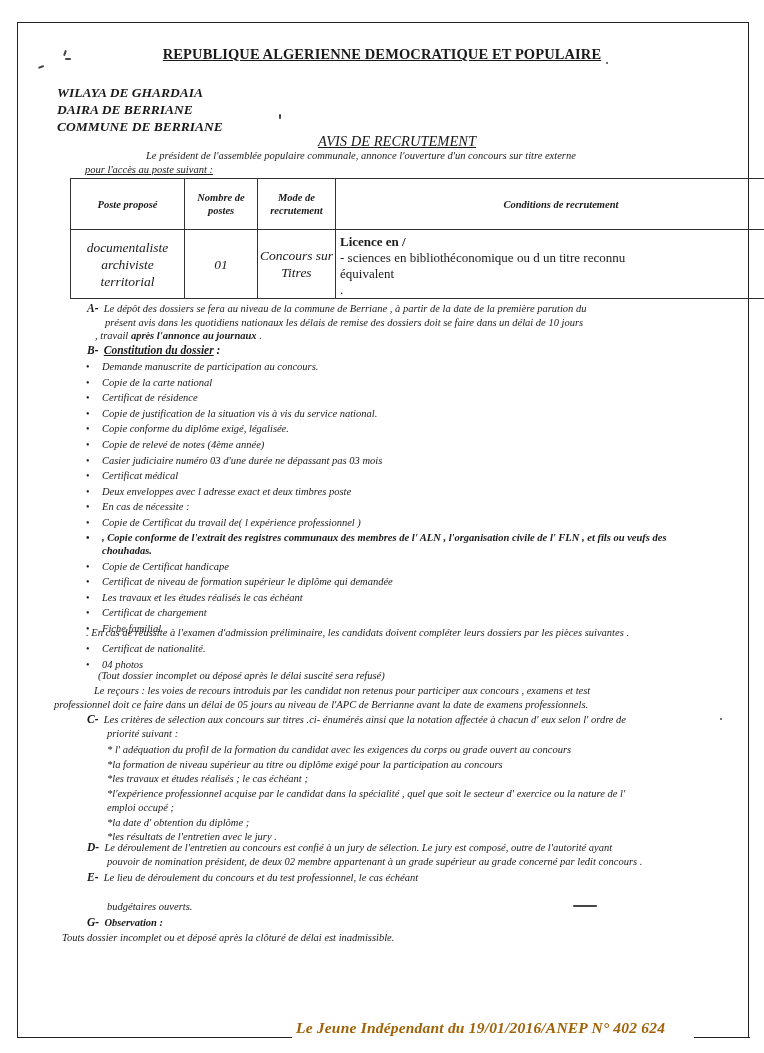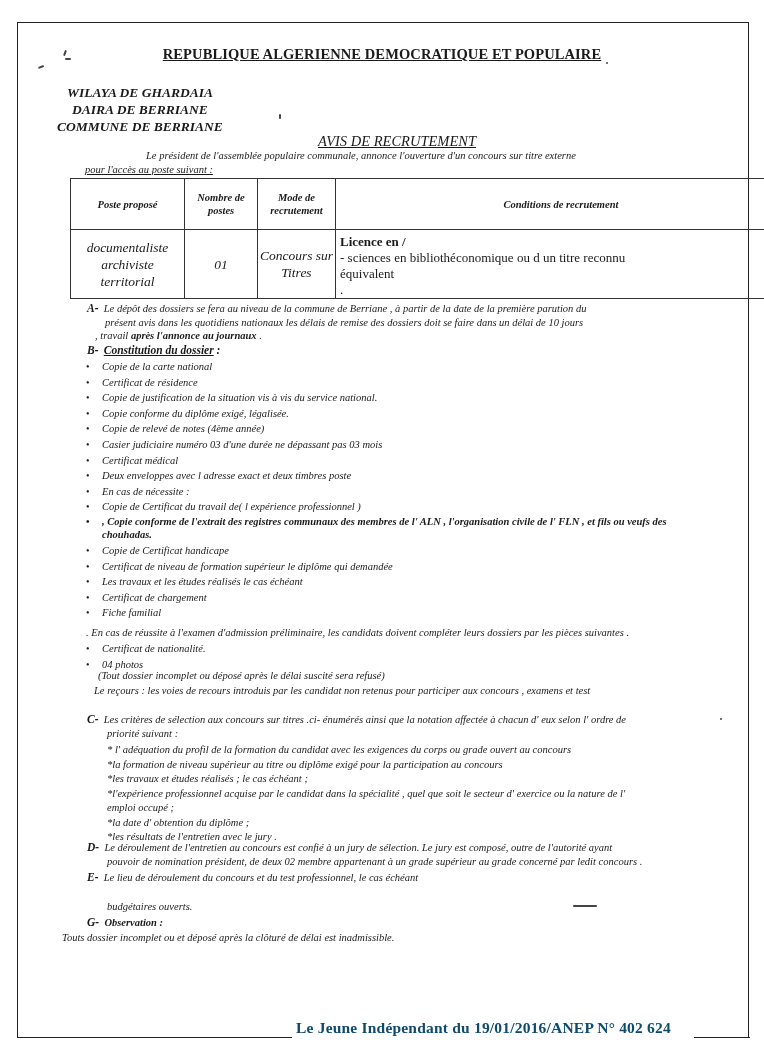--- a/index.html
+++ b/index.html
@@ -14,21 +14,21 @@
   .frame-bottom-right { position: absolute; left: 694px; top: 1037px; width: 56px; height: 0; border-top: 1.5px solid #222; }
 
   .page { position: absolute; left: 0; top: 0; width: 764px; height: 1053px; }
 
   .republic {
     position: absolute; left: 0; width: 764px; top: 46px; text-align: center;
     font-family: "Liberation Serif", serif; font-weight: bold; font-size: 14.5px;
     text-decoration: underline; letter-spacing: 0.1px;
   }
   .admin { position: absolute; left: 57px; top: 84px; font-weight: bold; font-style: italic; font-size: 13.5px; line-height: 17px; }
-  .admin div { white-space: nowrap; text-align: center; }
+  .admin div { white-space: nowrap; }
 
   .avis-title {
     position: absolute; left: 0; width: 764px; top: 133px; text-align: center;
     font-style: italic; font-size: 14.5px; text-decoration: underline; padding-left: 30px;
   }
   .intro1 { position: absolute; left: 146px; top: 150px; font-style: italic; font-size: 10.5px; white-space: nowrap; }
   .intro2 { position: absolute; left: 85px; top: 164px; font-style: italic; font-size: 10.5px; white-space: nowrap; }
 
   table.recruit {
     position: absolute; left: 70px; top: 178px; width: 717px; border-collapse: collapse;
@@ -53,21 +53,21 @@
   .bullets li::before { content: "•"; position: absolute; left: 2px; top: 0; font-style: normal; font-size: 10px; }
   .bullets li.wrap { white-space: normal; width: 600px; line-height: 13px; padding-bottom: 2px; font-weight: bold; }
 
   .line { position: absolute; font-style: italic; font-size: 10.5px; white-space: nowrap; text-align: right; }
 
   .criteria { position: absolute; left: 107px; top: 743px; font-style: italic; font-size: 10.5px; line-height: 14.5px; }
   .criteria div { white-space: nowrap; }
 
   .footer {
     position: absolute; left: 296px; top: 1019px; font-family: "Liberation Serif", serif; font-weight: bold;
-    font-size: 15.5px; white-space: nowrap; color: #0c4a6e; letter-spacing: 0.2px;
+    font-size: 15.5px; white-space: nowrap; color: #a16207; letter-spacing: 0.2px; font-style: italic;
   }
   .speck { position: absolute; background: #444; border-radius: 1px; }
 </style>
 </head>
 <body>
 
 <div class="frame"></div>
 <div class="frame-bottom-left"></div>
 <div class="frame-bottom-right"></div>
 
@@ -138,20 +138,21 @@
     <div><span class="section-label">A-</span>&nbsp; <span>Le dépôt des dossiers  se fera au niveau de la commune de Berriane  , à partir  de la date de la première parution du</span></div>
     <div class="line-cont">présent avis dans les quotidiens nationaux les délais de remise des  dossiers doit se faire dans un délai de 10 jours</div>
     <div style="padding-left:8px"><span>, travail </span><span class="bold">après l'annonce au journaux</span><span> .</span></div>
   </div>
 
   <div class="body-text" style="left:87px;top:344px">
     <span class="section-label">B-</span>&nbsp; <span class="section-label ul">Constitution du dossier</span><span class="section-label"> :</span>
   </div>
 
   <ul class="bullets">
+    <li>Demande manuscrite de participation au concours.</li>
     <li>Copie de la carte national</li>
     <li>Certificat de résidence</li>
     <li>Copie de justification de  la situation  vis à vis du service national.</li>
     <li>Copie conforme  du diplôme exigé, légalisée.</li>
     <li>Copie de relevé de notes (4ème année)</li>
     <li>Casier judiciaire numéro 03 d'une durée ne dépassant pas 03 mois</li>
     <li>Certificat médical</li>
     <li>Deux enveloppes avec l adresse exact et  deux timbres poste</li>
     <li>En cas de nécessite :</li>
     <li>Copie de  Certificat du travail de( l expérience professionnel  )</li>
@@ -165,20 +166,21 @@
 
   <div class="line" style="left:86px;top:627px">. En cas de réussite à l'examen d'admission  préliminaire, les candidats doivent compléter leurs dossiers par les pièces suivantes .</div>
 
   <ul class="bullets" style="top:641px">
     <li>Certificat de nationalité.</li>
     <li>04 photos</li>
   </ul>
 
   <div class="line" style="left:98px;top:670px">(Tout dossier incomplet ou déposé après le délai suscité sera refusé)</div>
   <div class="line" style="left:94px;top:685px">Le reçours : les voies de recours introduis  par les candidat non retenus pour participer aux concours , examens et test</div>
+  <div class="line" style="left:54px;top:699px">professionnel doit ce faire dans un délai de 05 jours au niveau de l'APC de Berrianne avant la date de examens professionnels.</div>
 
   <div class="line" style="left:87px;top:713px"><span class="section-label">C-</span>&nbsp; <span>Les critères de sélection aux concours sur titres .ci- énumérés ainsi que la notation affectée à chacun d' eux selon  l' ordre de</span></div>
   <div class="line" style="left:107px;top:728px">priorité suivant :</div>
 
   <div class="criteria">
     <div>* l' adéquation du profil de la formation du candidat avec les exigences du corps ou grade  ouvert au concours</div>
     <div>*la formation de niveau supérieur au titre ou diplôme exigé pour la participation au concours</div>
     <div>*les travaux et études réalisés ; le cas échéant ;</div>
     <div>*l'expérience professionnel acquise par le candidat dans la spécialité , quel que soit le secteur d' exercice ou la nature de l'</div>
     <div>emploi occupé ;</div>

